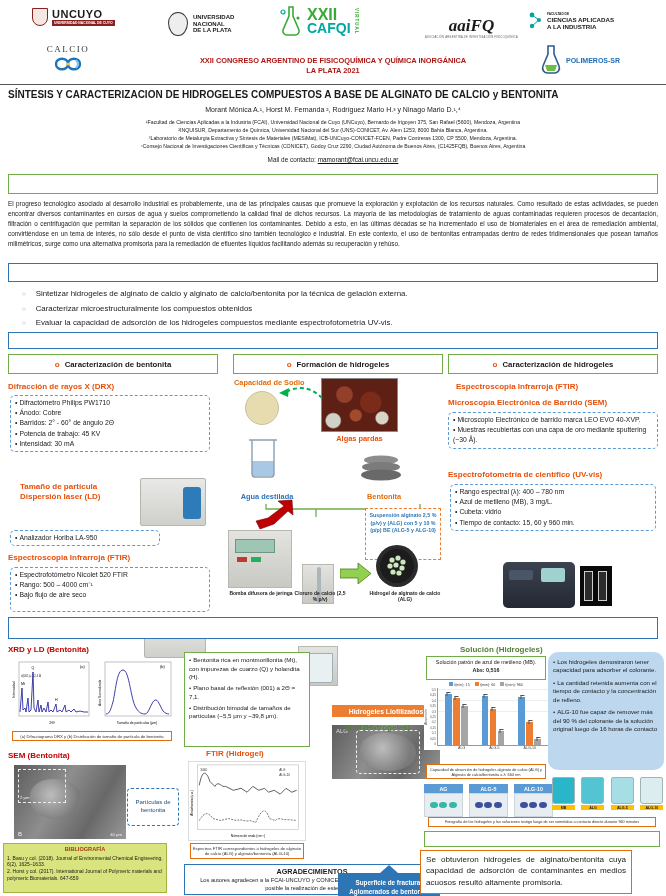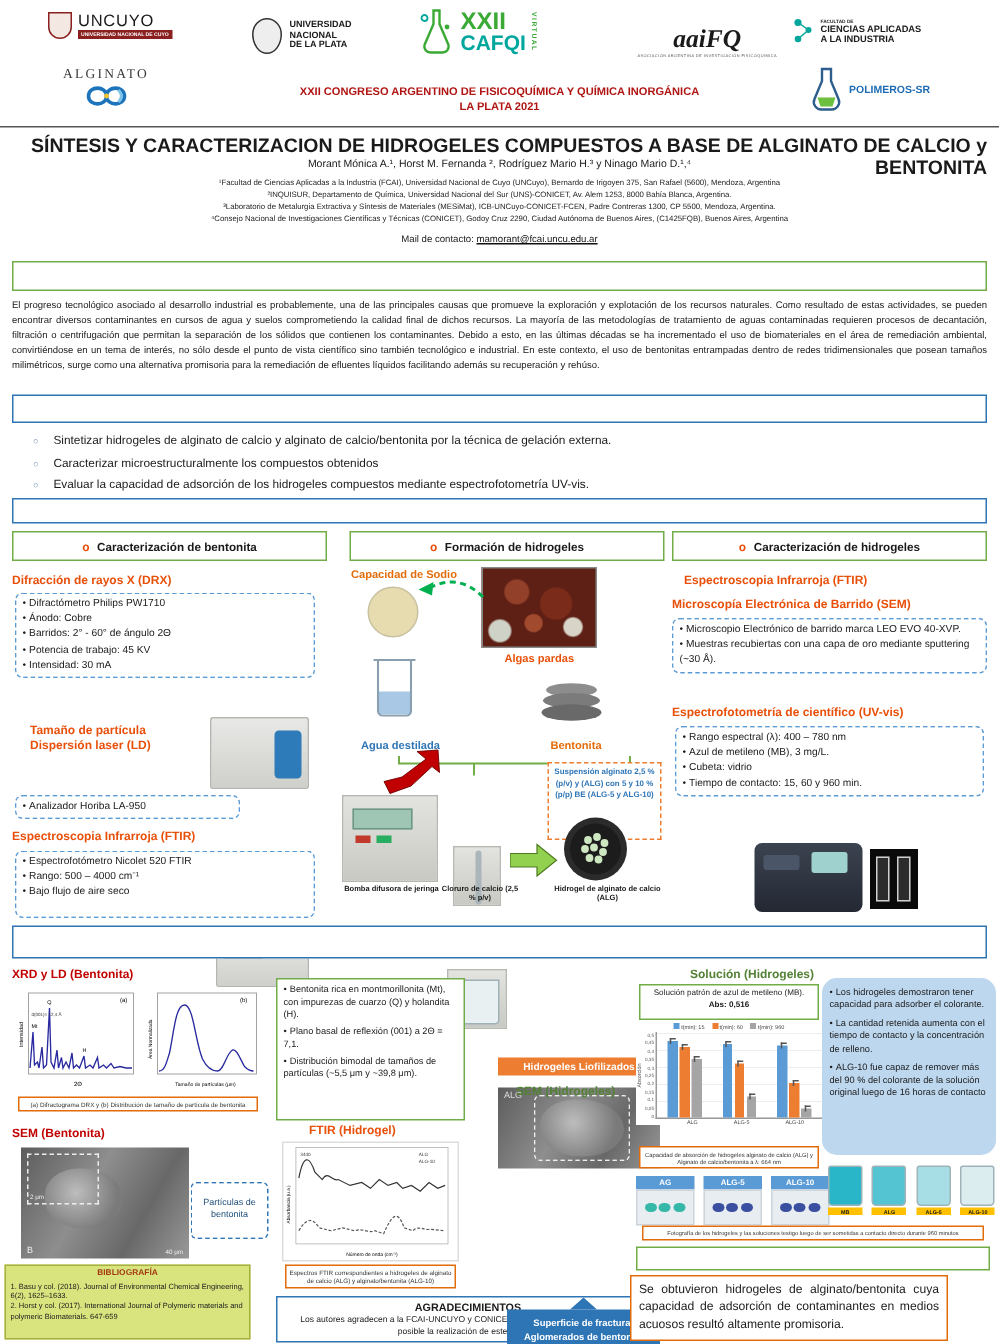--- a/index.html
+++ b/index.html
@@ -3,36 +3,36 @@
 <meta charset="utf-8">
 <style>
   *{margin:0;padding:0;box-sizing:border-box}
   html,body{background:#fff}
   .poster{position:relative;width:666px;height:896px;background:#fff;overflow:hidden;
           font-family:"Liberation Sans",sans-serif;color:#1a1a1a}
   .abs{position:absolute}
   
   .hdr-rule{position:absolute;left:0;top:84px;width:666px;border-top:1px solid #555}
   .uncuyo-shield{width:16px;height:18px;border:1px solid #8a2020;border-radius:0 0 8px 8px;background:#f3e9e2}
-  .uncuyo-name{font-weight:normal;font-size:11px;letter-spacing:.5px}
+  .uncuyo-name{font-weight:bold;font-size:11px;letter-spacing:.5px}
   .uncuyo-sub{background:#8a2020;color:#fff;font-size:3.4px;padding:1px 2px;font-weight:bold}
   .conicet-word{font-family:"Liberation Serif",serif;font-size:9px;letter-spacing:1.5px;color:#3a3a3a}
   .unlp-shield{width:20px;height:24px;border:1.2px solid #333;border-radius:50% 50% 50% 50%/45% 45% 55% 55%;background:#eee}
   .unlp-txt{font-size:6px;font-weight:bold;line-height:1.15}
   .cafqi-roman{font-size:16px;font-weight:bold;color:#3aaa35;line-height:.9}
   .cafqi-name{font-size:14px;font-weight:bold;color:#00a79d;line-height:.9}
   .cafqi-virtual{font-size:4.5px;font-weight:bold;color:#3aaa35;writing-mode:vertical-rl;letter-spacing:1px}
   .aaifq-script{font-family:"Liberation Serif",serif;font-style:italic;font-weight:bold;font-size:17px}
   .aaifq-sub{font-size:2.6px;color:#555;letter-spacing:.3px}
   .fcai-txt{font-size:6.2px;font-weight:bold;line-height:1.15}
   .fcai-top{font-size:3.2px;font-weight:bold}
   .poli-name{font-size:7px;font-weight:bold;color:#1f6cb5}
   .congress{color:#b01513;font-weight:bold;text-align:center;font-size:7.4px;line-height:1.4}
   
-  .title{font-size:13px;font-weight:bold;text-align:right}
+  .title{font-size:10px;font-weight:bold;text-align:left}
   .authors{font-size:7px;text-align:center}
   .affil{font-size:5.2px;text-align:center;line-height:1.55;color:#222}
   .mail{font-size:6.4px;text-align:center}
   .mail a{color:#111;text-decoration:underline}
   .banner{position:absolute;background:#fff}
   .banner.green{border:1.4px solid #70ad47}
   .banner.blue{border:1.4px solid #2e75b6}
   .intro{font-size:6.35px;line-height:1.58;text-align:justify}
   .objs{list-style:none;font-size:7.9px;line-height:1.85}
   .objs li::before{content:"○";color:#6b8cae;margin:0 10px 0 14px;font-size:6px}
@@ -109,21 +109,21 @@
 <div class="poster">
 
   <div class="abs" style="left:32px;top:8px;display:flex;gap:4px;align-items:center">
     <div class="uncuyo-shield"></div>
     <div>
       <div class="uncuyo-name">UNCUYO</div>
       <div class="uncuyo-sub">UNIVERSIDAD NACIONAL DE CUYO</div>
     </div>
   </div>
   <div class="abs" style="left:42px;top:44px;text-align:center">
-    <div class="conicet-word">ALGINATO</div>
+    <div class="conicet-word">CALCIO</div>
     <svg width="52" height="20" viewBox="0 0 52 20">
       <path d="M14 10 C14 3 26 3 26 10 C26 17 38 17 38 10 C38 3 26 3 26 10 C26 17 14 17 14 10 Z" fill="none" stroke="#1c75bc" stroke-width="2.4"></path>
       <path d="M34 6 q4 4 0 8" fill="none" stroke="#7fc4e8" stroke-width="2"></path>
       <circle cx="26" cy="10" r="1.6" fill="#f2c230"></circle>
     </svg>
   </div>
   <div class="abs" style="left:168px;top:12px;display:flex;gap:5px;align-items:center">
     <div class="unlp-shield"></div>
     <div class="unlp-txt">
       <div>UNIVERSIDAD</div>

